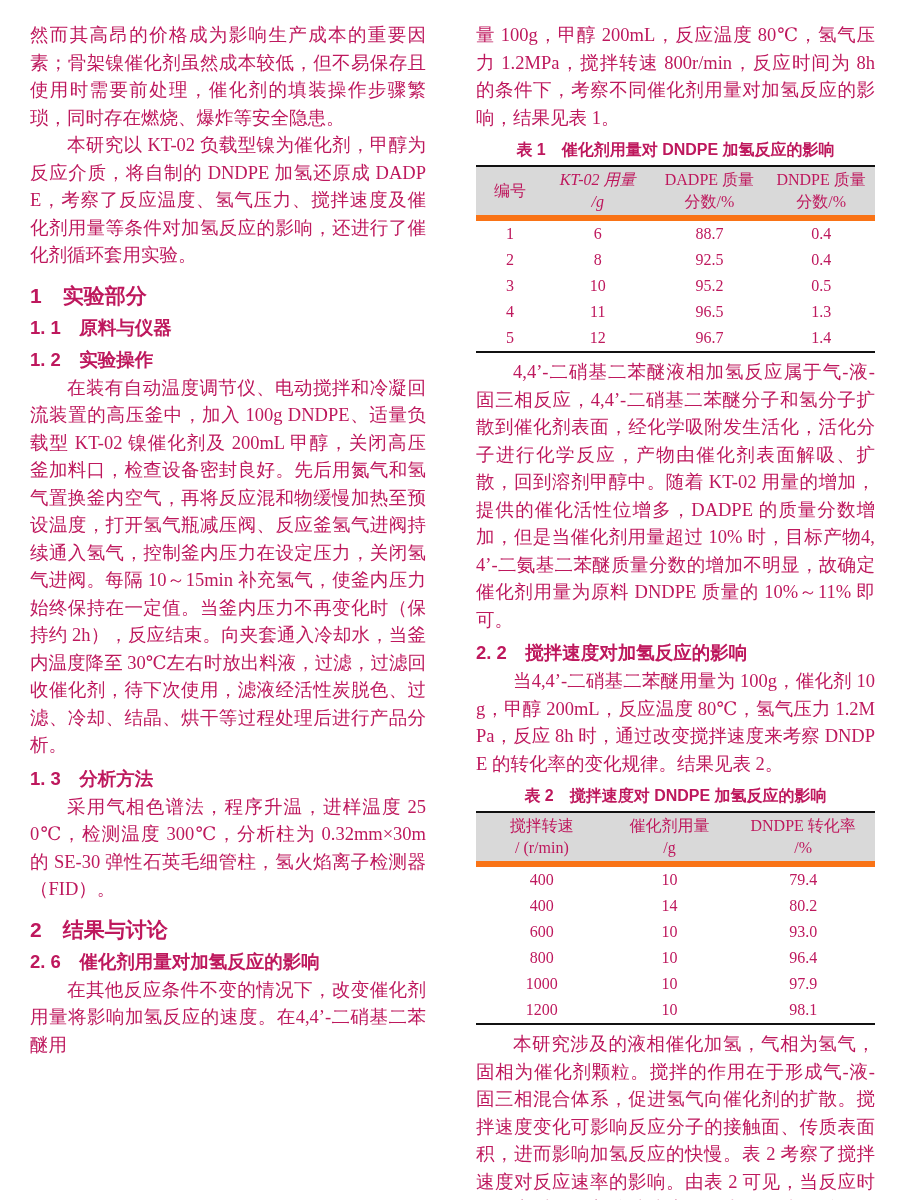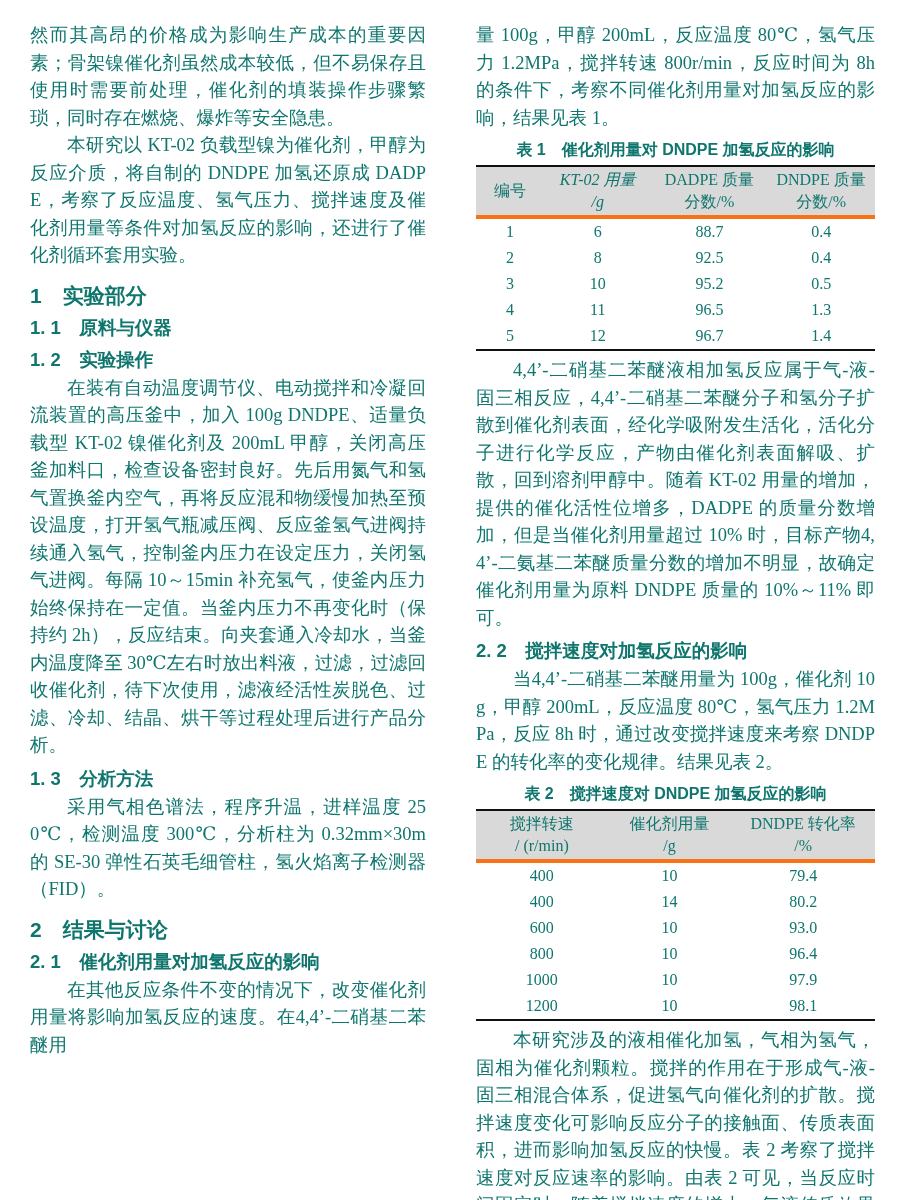--- a/index.html
+++ b/index.html
@@ -1,19 +1,19 @@
 <!DOCTYPE html>
 <html><head>
 <meta charset="utf-8">
 <style>
   html,body{margin:0;padding:0;background:#e8e8e8;}
   .page{
     position:relative;width:909px;height:1200px;margin:0 auto;background:#ffffff;
     box-sizing:border-box;padding:22px 34px 0 30px;display:flex;gap:50px;
-    overflow:hidden;color:#0f766e;
+    overflow:hidden;color:#be185d;
     font-family:"Liberation Serif","DejaVu Serif",serif;
   }
   .col{box-sizing:border-box;}
   .col-left{width:396px;}
   .col-right{width:399px;}
   p.body{
     margin:0;font-size:18.5px;line-height:27.5px;text-align:justify;
     text-indent:2em;word-break:break-all;
   }
   p.noindent{text-indent:0;}
@@ -28,21 +28,21 @@
   .tbl-caption{
     margin:8px 0 4px 0;text-align:center;font-size:16px;font-weight:bold;
     font-family:"Liberation Sans","DejaVu Sans",sans-serif;
   }
   table.datatable{
     width:100%;border-collapse:collapse;
     border-top:2px solid #111;border-bottom:2px solid #111;
     font-size:16px;margin-bottom:6px;
   }
   table.datatable thead{background:#d9d9d9;}
-  table.datatable thead tr{border-bottom:4px solid #f97316;}
+  table.datatable thead tr{border-bottom:6px solid #f97316;}
   table.datatable th{font-weight:normal;text-align:center;padding:2px 2px;vertical-align:middle;}
   table.datatable th .hline{display:block;line-height:22px;}
   table.datatable td{text-align:center;padding:0 2px;line-height:26px;}
   .t1-c0{width:17%;} .t1-c1{width:27%;font-style:italic;} .t1-c2{width:29%;} .t1-c3{width:27%;}
   .t2-c0{width:33%;} .t2-c1{width:31%;} .t2-c2{width:36%;}
 </style>
 </head>
 <body>
 
 <div class="page">
@@ -50,21 +50,21 @@
   <div class="col col-left">
     <p class="body noindent">然而其高昂的价格成为影响生产成本的重要因素；骨架镍催化剂虽然成本较低，但不易保存且使用时需要前处理，催化剂的填装操作步骤繁琐，同时存在燃烧、爆炸等安全隐患。</p>
     <p class="body">本研究以 KT-02 负载型镍为催化剂，甲醇为反应介质，将自制的 DNDPE 加氢还原成 DADPE，考察了反应温度、氢气压力、搅拌速度及催化剂用量等条件对加氢反应的影响，还进行了催化剂循环套用实验。</p>
     <h2 class="sec">1　实验部分</h2>
     <h3 class="sub">1. 1　原料与仪器</h3>
     <h3 class="sub">1. 2　实验操作</h3>
     <p class="body">在装有自动温度调节仪、电动搅拌和冷凝回流装置的高压釜中，加入 100g DNDPE、适量负载型 KT-02 镍催化剂及 200mL 甲醇，关闭高压釜加料口，检查设备密封良好。先后用氮气和氢气置换釜内空气，再将反应混和物缓慢加热至预设温度，打开氢气瓶减压阀、反应釜氢气进阀持续通入氢气，控制釜内压力在设定压力，关闭氢气进阀。每隔 10～15min 补充氢气，使釜内压力始终保持在一定值。当釜内压力不再变化时（保持约 2h），反应结束。向夹套通入冷却水，当釜内温度降至 30℃左右时放出料液，过滤，过滤回收催化剂，待下次使用，滤液经活性炭脱色、过滤、冷却、结晶、烘干等过程处理后进行产品分析。</p>
     <h3 class="sub">1. 3　分析方法</h3>
     <p class="body">采用气相色谱法，程序升温，进样温度 250℃，检测温度 300℃，分析柱为 0.32mm×30m 的 SE-30 弹性石英毛细管柱，氢火焰离子检测器（FID）。</p>
     <h2 class="sec">2　结果与讨论</h2>
-    <h3 class="sub">2. 1　催化剂用量对加氢反应的影响</h3>
+    <h3 class="sub">2. 6　催化剂用量对加氢反应的影响</h3>
     <p class="body">在其他反应条件不变的情况下，改变催化剂用量将影响加氢反应的速度。在4,4’-二硝基二苯醚用</p>
   </div>
 
   <div class="col col-right">
     <p class="body noindent">量 100g，甲醇 200mL，反应温度 80℃，氢气压力 1.2MPa，搅拌转速 800r/min，反应时间为 8h 的条件下，考察不同催化剂用量对加氢反应的影响，结果见表 1。</p>
 
     <div class="tbl-caption">表 1　催化剂用量对 DNDPE 加氢反应的影响</div>
     <table class="datatable">
       <thead>
         <tr>

